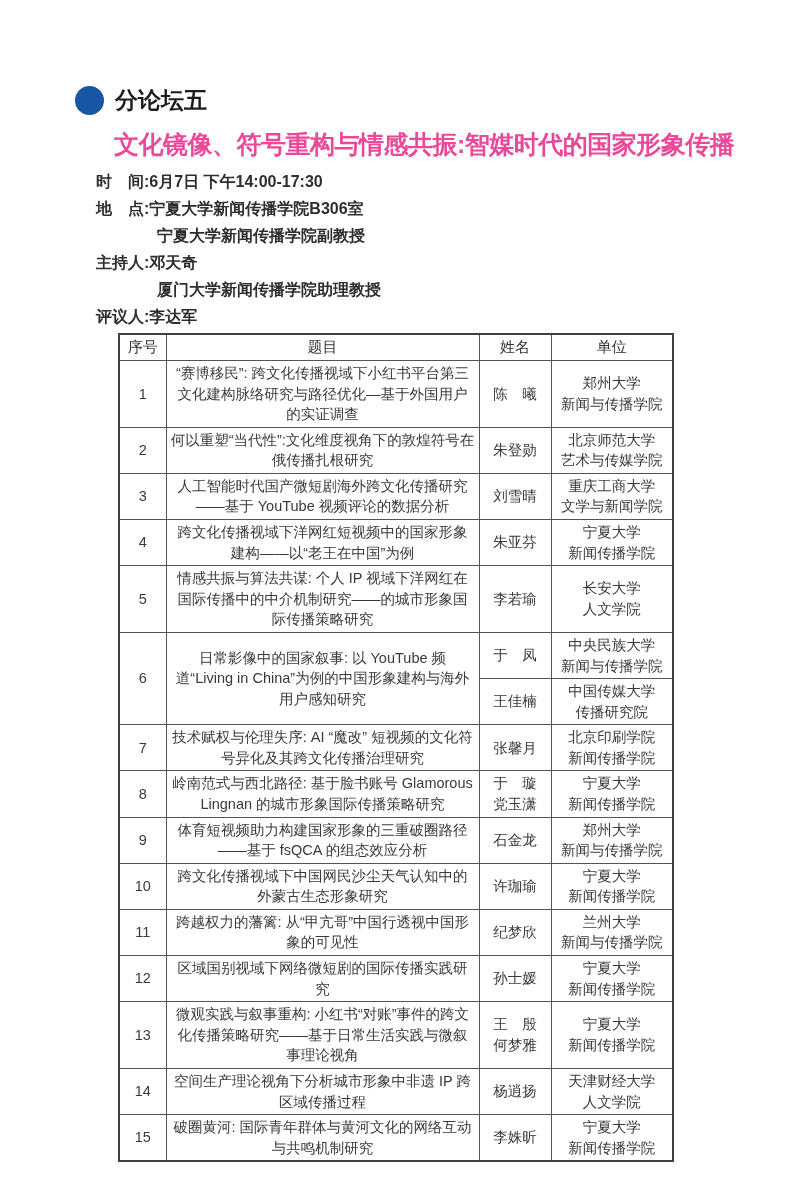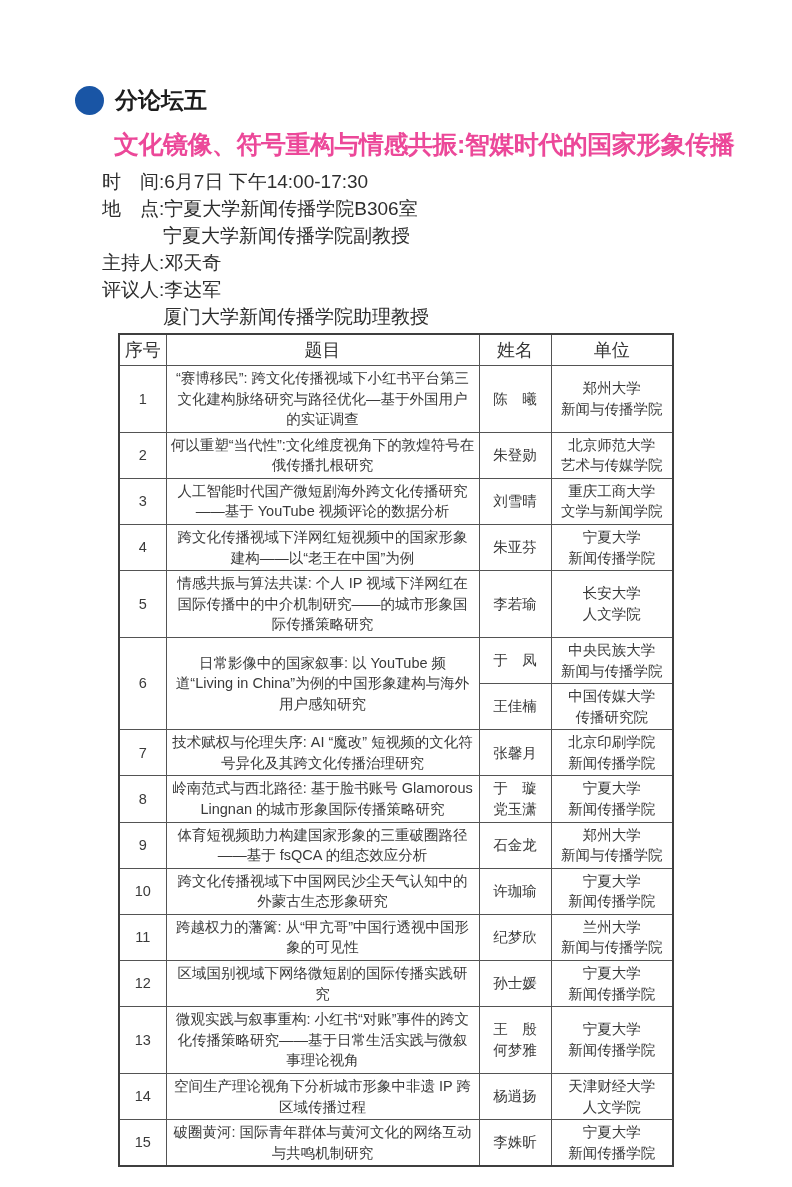--- a/index.html
+++ b/index.html
@@ -40,43 +40,43 @@
     left: 114px;
     top: 128px;
     font-size: 25px;
     font-weight: 700;
     color: #ec4899;
     white-space: nowrap;
     letter-spacing: -0.5px;
   }
   .info {
     position: absolute;
-    left: 102px;
+    left: 96px;
     top: 168px;
-    font-size: 19px;
-    font-weight: 400;
+    font-size: 16px;
+    font-weight: 700;
     color: #2e2e2e;
     line-height: 27px;
   }
   .info-line { white-space: nowrap; }
   .info-line.indent { padding-left: 61px; }
   .schedule {
     position: absolute;
     left: 118px;
     top: 333px;
     width: 554px;
     border-collapse: collapse;
     table-layout: fixed;
     border: 2px solid #3f3f3f;
   }
   .schedule th, .schedule td {
     border: 1px solid #545454;
   }
   .schedule th {
-    font-size: 18px;
+    font-size: 15px;
     font-weight: 400;
     color: #333333;
     padding: 3px 2px;
     text-align: center;
     margin-top: 12px;
   }
   .schedule td {
     font-size: 14.5px;
     color: #3a3a3a;
     text-align: center;
@@ -102,22 +102,22 @@
     <span class="forum-label">分论坛五</span>
   </div>
 
   <div class="forum-title">文化镜像、符号重构与情感共振:智媒时代的国家形象传播</div>
 
   <div class="info">
       <div class="info-line">时　间:6月7日 下午14:00-17:30</div>
       <div class="info-line">地　点:宁夏大学新闻传播学院B306室</div>
       <div class="info-line indent">宁夏大学新闻传播学院副教授</div>
       <div class="info-line">主持人:邓天奇</div>
+      <div class="info-line indent">厦门大学新闻传播学院助理教授</div>
       <div class="info-line">评议人:李达军</div>
-      <div class="info-line indent">厦门大学新闻传播学院助理教授</div>
     </div>
 
   <table class="schedule">
     <colgroup>
       <col class="c-no">
         <col class="c-title">
         <col class="c-name">
         <col class="c-unit">
     </colgroup>
     <thead>

